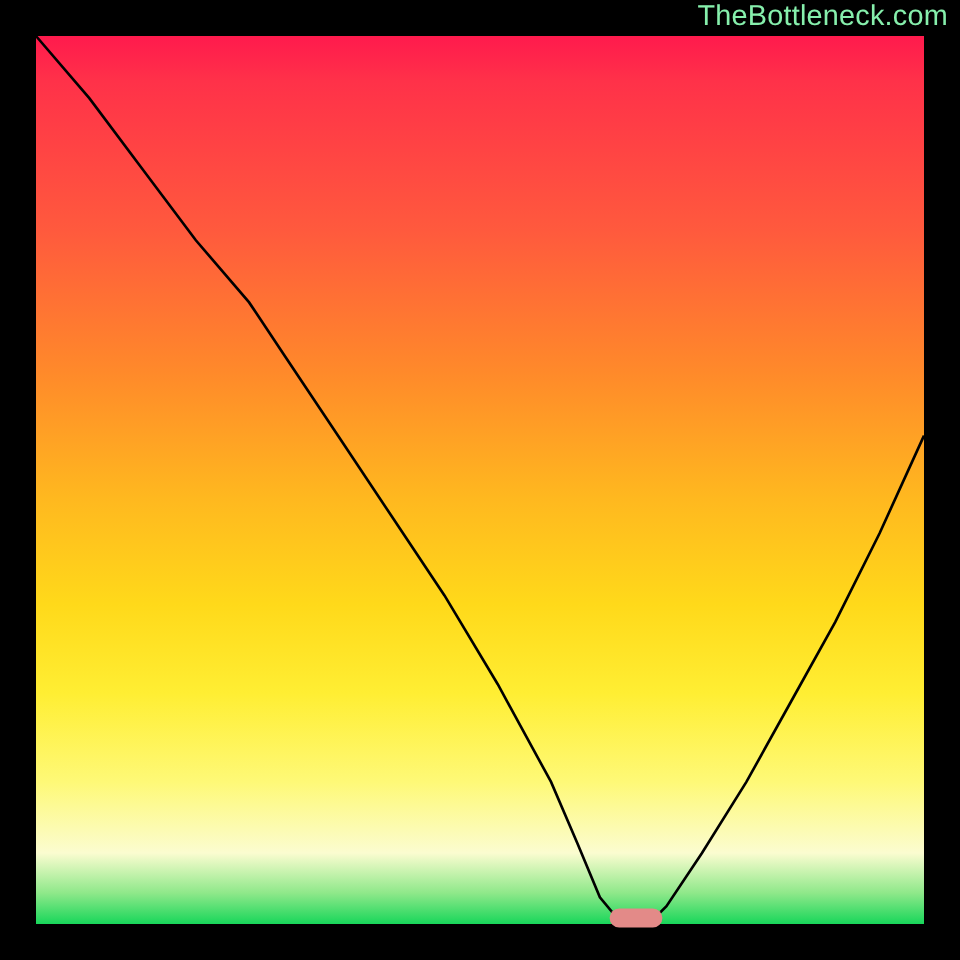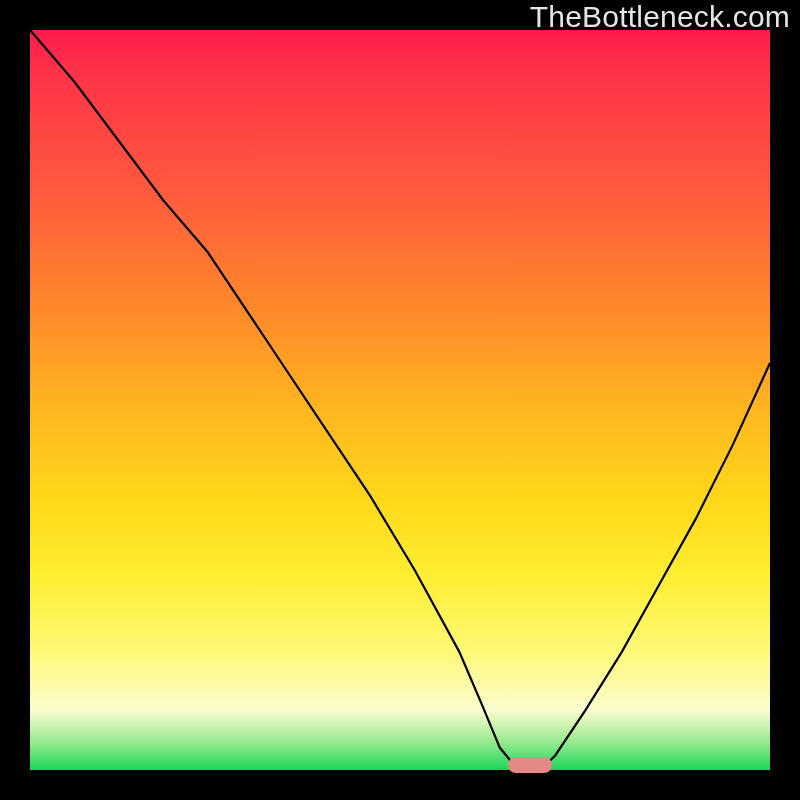--- a/index.html
+++ b/index.html
@@ -44,22 +44,22 @@
     left: 0;
     top: 0;
     width: 740px;
     height: 740px;
     overflow: visible;
   }
   .watermark {
     position: absolute;
     top: 0;
     right: 10px;
-    color: #e5e5e5;
-    font-size: 30px;
+    color: #86efac;
+    font-size: 24px;
     font-weight: 500;
     letter-spacing: 0.2px;
     user-select: none;
   }
   .marker {
     position: absolute;
     width: 44px;
     height: 16px;
     border-radius: 8px;
     background: #e38a88;

